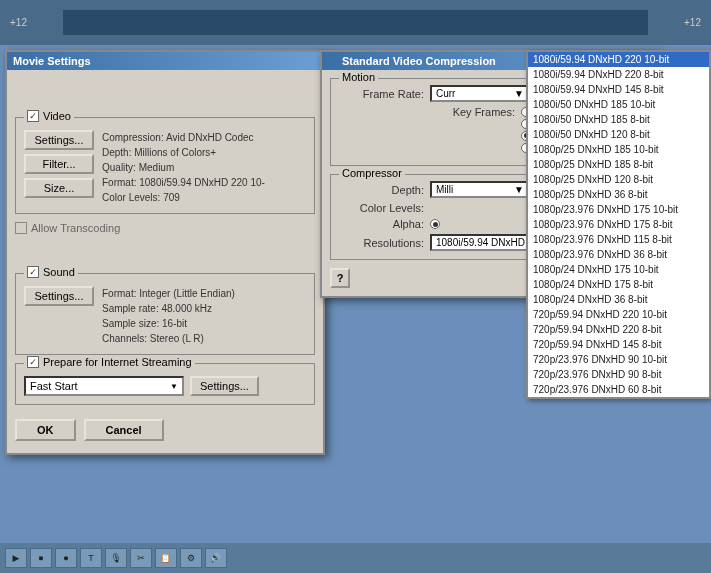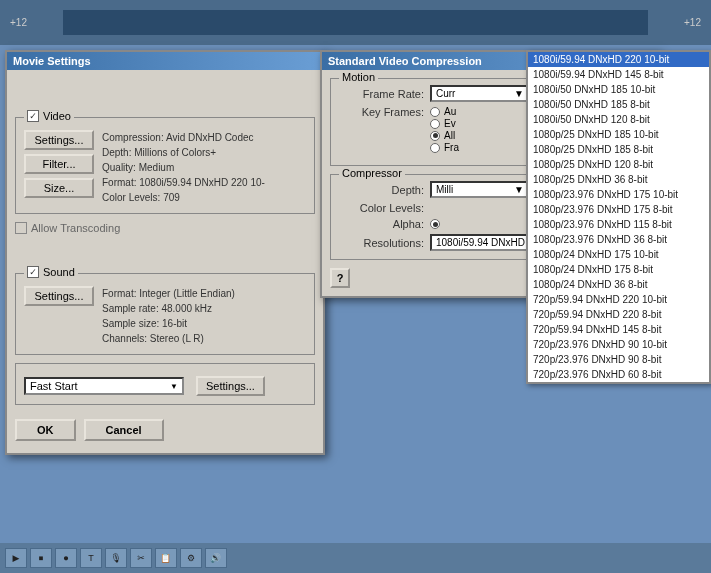--- a/index.html
+++ b/index.html
@@ -155,22 +155,21 @@
       top: -8px;
       left: 8px;
       background: #d4d0c8;
       padding: 0 3px;
       display: flex;
       align-items: center;
       gap: 4px;
     }
     .streaming-row {
       display: flex;
-      align-items: center;
-      gap: 12px;
+      gap: 6px;
       margin-top: 6px;
     }
     .dropdown-select {
       background: white;
       border: 2px inset #888;
       padding: 1px 4px;
       font-size: 11px;
       width: 160px;
       display: flex;
       align-items: center;
@@ -203,21 +202,21 @@
       top: 50px;
       left: 320px;
       width: 340px;
       background: #d4d0c8;
       border: 2px solid #888;
       box-shadow: 3px 3px 8px rgba(0,0,0,0.5);
     }
     .comp-titlebar {
       background: linear-gradient(to right, #3a6ea5, #6a9ed5);
       color: white;
-      padding: 3px 6px;
+      padding: 3px 20px;
       font-size: 11px;
       font-weight: bold;
     }
     .comp-body {
       padding: 8px;
     }
 
     
     .dropdown-list-container {
       position: absolute;
@@ -418,20 +417,24 @@
         <div class="section-info">
           <div>Format: Integer (Little Endian)</div>
           <div>Sample rate: 48.000 kHz</div>
           <div>Sample size: 16-bit</div>
           <div>Channels: Stereo (L R)</div>
         </div>
       </div>
     </div>
 
     <div class="streaming-section">
+      <div class="streaming-label">
+        <div class="checkbox checked"></div>
+        <span>Prepare for Internet Streaming</span>
+      </div>
       <div class="streaming-row">
         <div class="dropdown-select">
           <span>Fast Start</span>
           <span class="dropdown-arrow">▼</span>
         </div>
         <button class="win-btn" style="min-width:55px;">Settings...</button>
       </div>
     </div>
 
     <div class="dialog-footer">
@@ -451,21 +454,21 @@
       <div class="motion-label">Motion</div>
 
       <div class="form-row">
         <span class="form-row-label">Frame Rate:</span>
         <div class="comp-dropdown" style="width:100px;">
           <span>Curr</span>
           <span>▼</span>
         </div>
       </div>
 
-      <div class="form-row" style="align-items:flex-start;">
+      <div class="form-row" style="align-items:flex-start;justify-content:center;">
         <span class="form-row-label">Key Frames:</span>
         <div class="radio-group">
           <div class="radio-row">
             <div class="radio-circle"></div>
             <span>Au</span>
           </div>
           <div class="radio-row">
             <div class="radio-circle"></div>
             <span>Ev</span>
           </div>
@@ -512,20 +515,21 @@
       </div>
     </div>
 
     <div class="help-btn">?</div>
   </div>
 </div>
 
 <div class="dropdown-list-container">
   <ul class="dropdown-list" id="dropdown-list-ul">
   <li class="selected">1080i/59.94  DNxHD 220 10-bit</li>
+      <li>1080i/59.94  DNxHD 220 8-bit</li>
       <li>1080i/59.94  DNxHD 145 8-bit</li>
       <li>1080i/50  DNxHD 185 10-bit</li>
       <li>1080i/50  DNxHD 185 8-bit</li>
       <li>1080i/50  DNxHD 120 8-bit</li>
       <li>1080p/25  DNxHD 185 10-bit</li>
       <li>1080p/25  DNxHD 185 8-bit</li>
       <li>1080p/25  DNxHD 120 8-bit</li>
       <li>1080p/25  DNxHD 36 8-bit</li>
       <li>1080p/23.976  DNxHD 175 10-bit</li>
       <li>1080p/23.976  DNxHD 175 8-bit</li>

